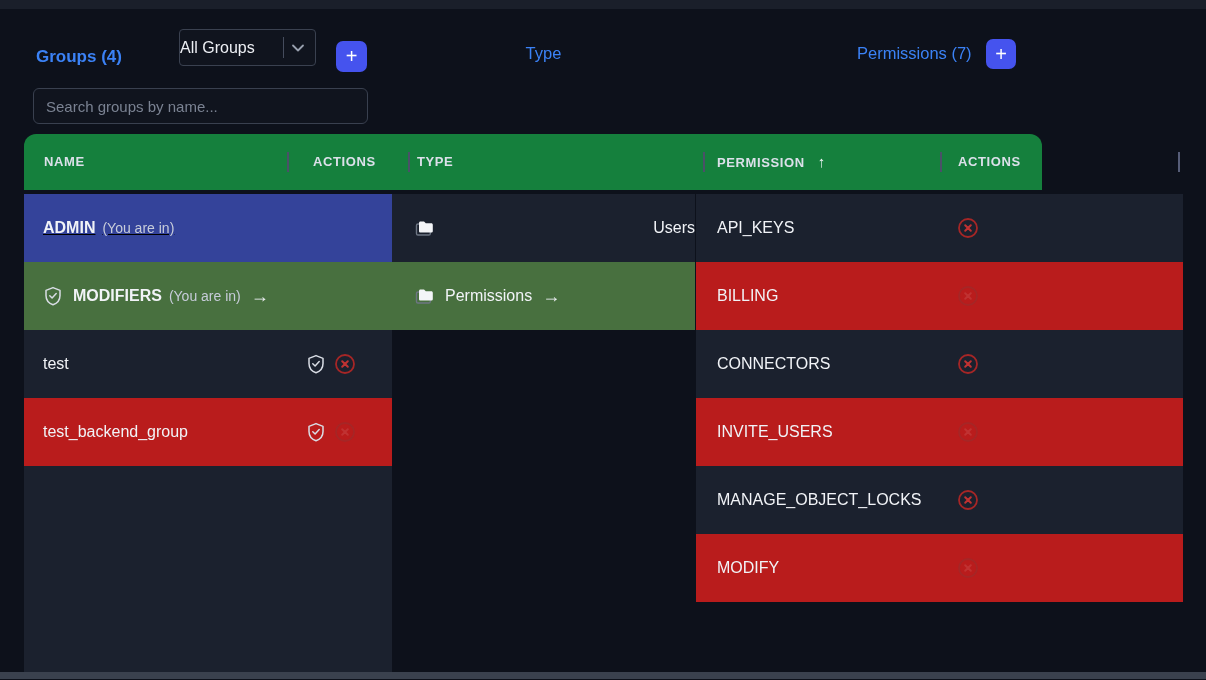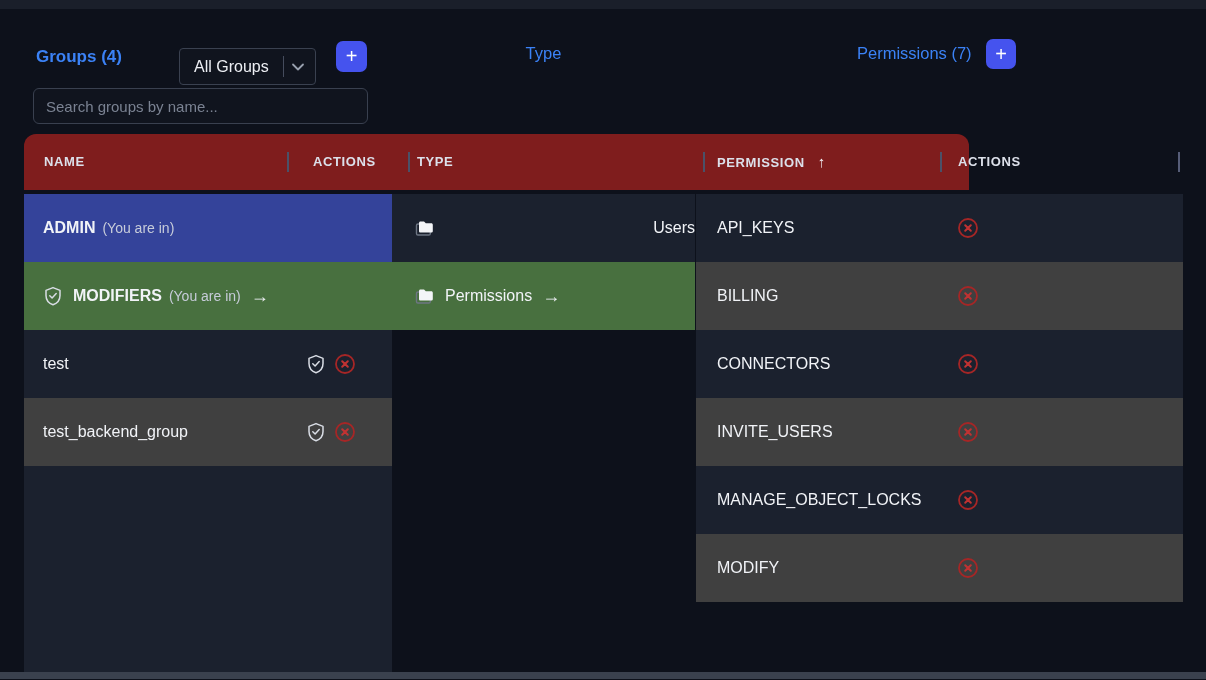--- a/index.html
+++ b/index.html
@@ -8,53 +8,53 @@
   .stage { position:relative; width:1206px; height:680px; background:#0D111B; overflow:hidden; }
 
   .topbar { position:absolute; left:0; top:0; width:1206px; height:9px; background:#1A1F2A; }
 
   
   .panel-title { position:absolute; color:#3b82f6; font-size:16.5px; }
   .title-groups { left:36px; top:47px; font-size:17px; font-weight:700; }
   .title-type { left:392px; top:44px; width:303px; text-align:center; }
   .title-perms { left:857px; top:44px; }
 
-  .select { position:absolute; left:179px; top:48px; width:137px; height:37px; background:#10141E;
+  .select { position:absolute; left:179px; top:29px; width:137px; height:37px; background:#10141E;
             border:1.5px solid #3A4150; border-radius:4px; display:flex; align-items:center;
-            padding:0 10px 0 14px; cursor:pointer; }
+            padding:0 10px 0 0; cursor:pointer; }
   .select .val { color:#EDEFF4; font-size:16px; flex:1; }
   .select .divider { width:1px; height:21px; background:#454C5D; margin-right:7px; }
 
   .add-btn { position:absolute; width:31px; height:31px; border:none; border-radius:7px;
              background:#4553EE; color:#FFFFFF; font-size:20px; line-height:29px; text-align:center;
              cursor:pointer; padding:0; }
   .add-groups { left:336px; top:41px; }
   .add-perms { left:986px; top:39px; width:30px; height:30px; }
 
   .search { position:absolute; left:33px; top:88px; width:335px; height:32px; background:#10141E;
             border:1.5px solid #39404F; border-radius:6px; color:#E8EAF0; font-size:15px;
             padding:17px 12px; outline:none; font-family:"Liberation Sans", sans-serif; }
   .search::placeholder { color:#7A8292; }
 
   
-  .thead { position:absolute; left:24px; top:134px; width:945px; height:56px;
-           background:#7f1d1d; border-radius:12px 12px 0 0; }
+  .thead { position:absolute; left:24px; top:134px; width:1018px; height:56px;
+           background:#15803d; border-radius:12px 12px 0 0; }
   .hcol { position:absolute; top:0; height:56px; line-height:56px; color:#DCE0EA; font-size:13px;
           font-weight:600; letter-spacing:.6px; white-space:nowrap; }
   .hsep { position:absolute; top:18px; width:2px; height:20px; background:#4A5168; }
   .sort-arrow { display:inline-block; margin-left:9px; font-size:15px; color:#F2F4F8; letter-spacing:0; }
 
   
   .row { position:absolute; height:68px; display:flex; align-items:center; cursor:pointer; }
   .row-left  { left:24px;  width:368px; padding-left:19px; }
   .row-mid   { left:392px; width:303px; padding-left:22px; }
   .row-right { left:696px; width:487px; padding-left:21px; }
   .bg-light { background:#1B212E;justify-content:space-between; }
-  .bg-dark  { background:#404040; }
-  .bg-selected { background:#34439A; }
+  .bg-dark  { background:#b91c1c; }
+  .bg-selected { background:#34439A;text-decoration:underline; }
   .bg-active   { background:#48703F; }
 
   .rname { color:#F1F3F7; font-size:16px; white-space:nowrap; }
   .bold { font-weight:600; }
   .suffix { color:#C7CCDA; font-size:14px; margin-left:7px; white-space:nowrap; }
   .arrow-glyph { color:#EDEFF4; font-size:18px; margin-left:10px; }
 
   .icon { display:inline-flex; align-items:center; justify-content:center; }
   .mr10 { margin-right:10px; }
 

